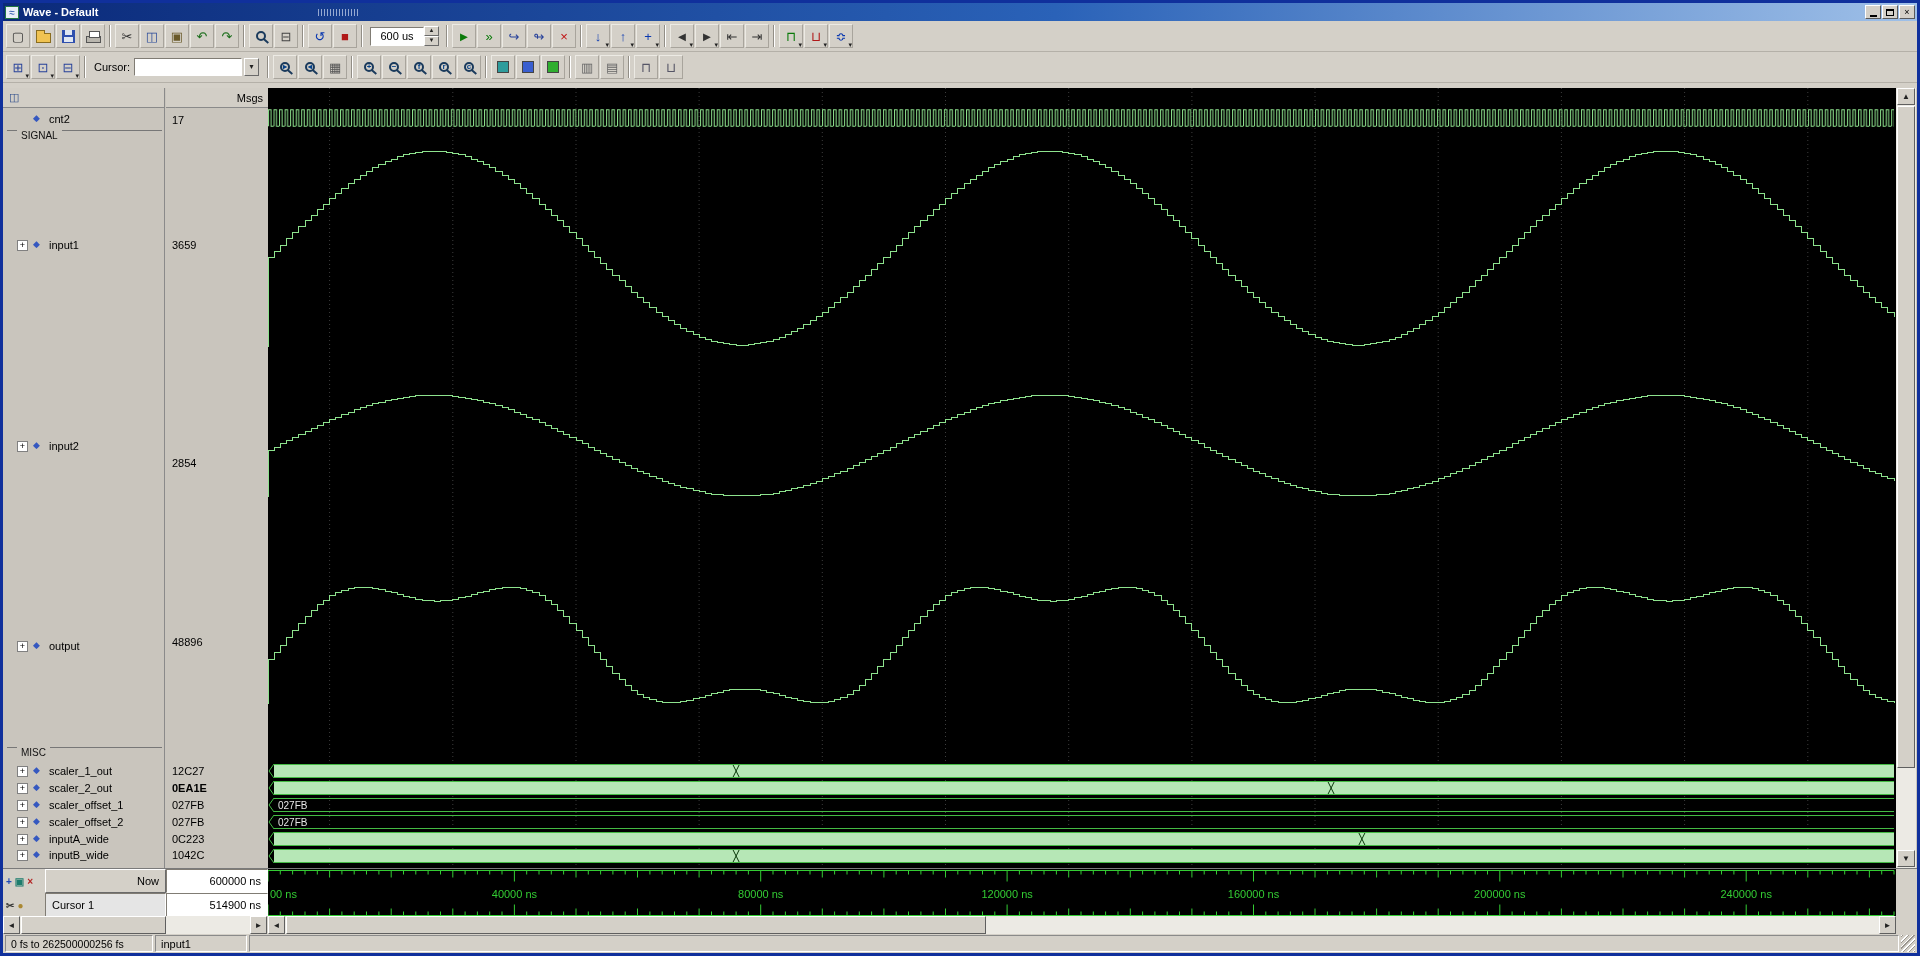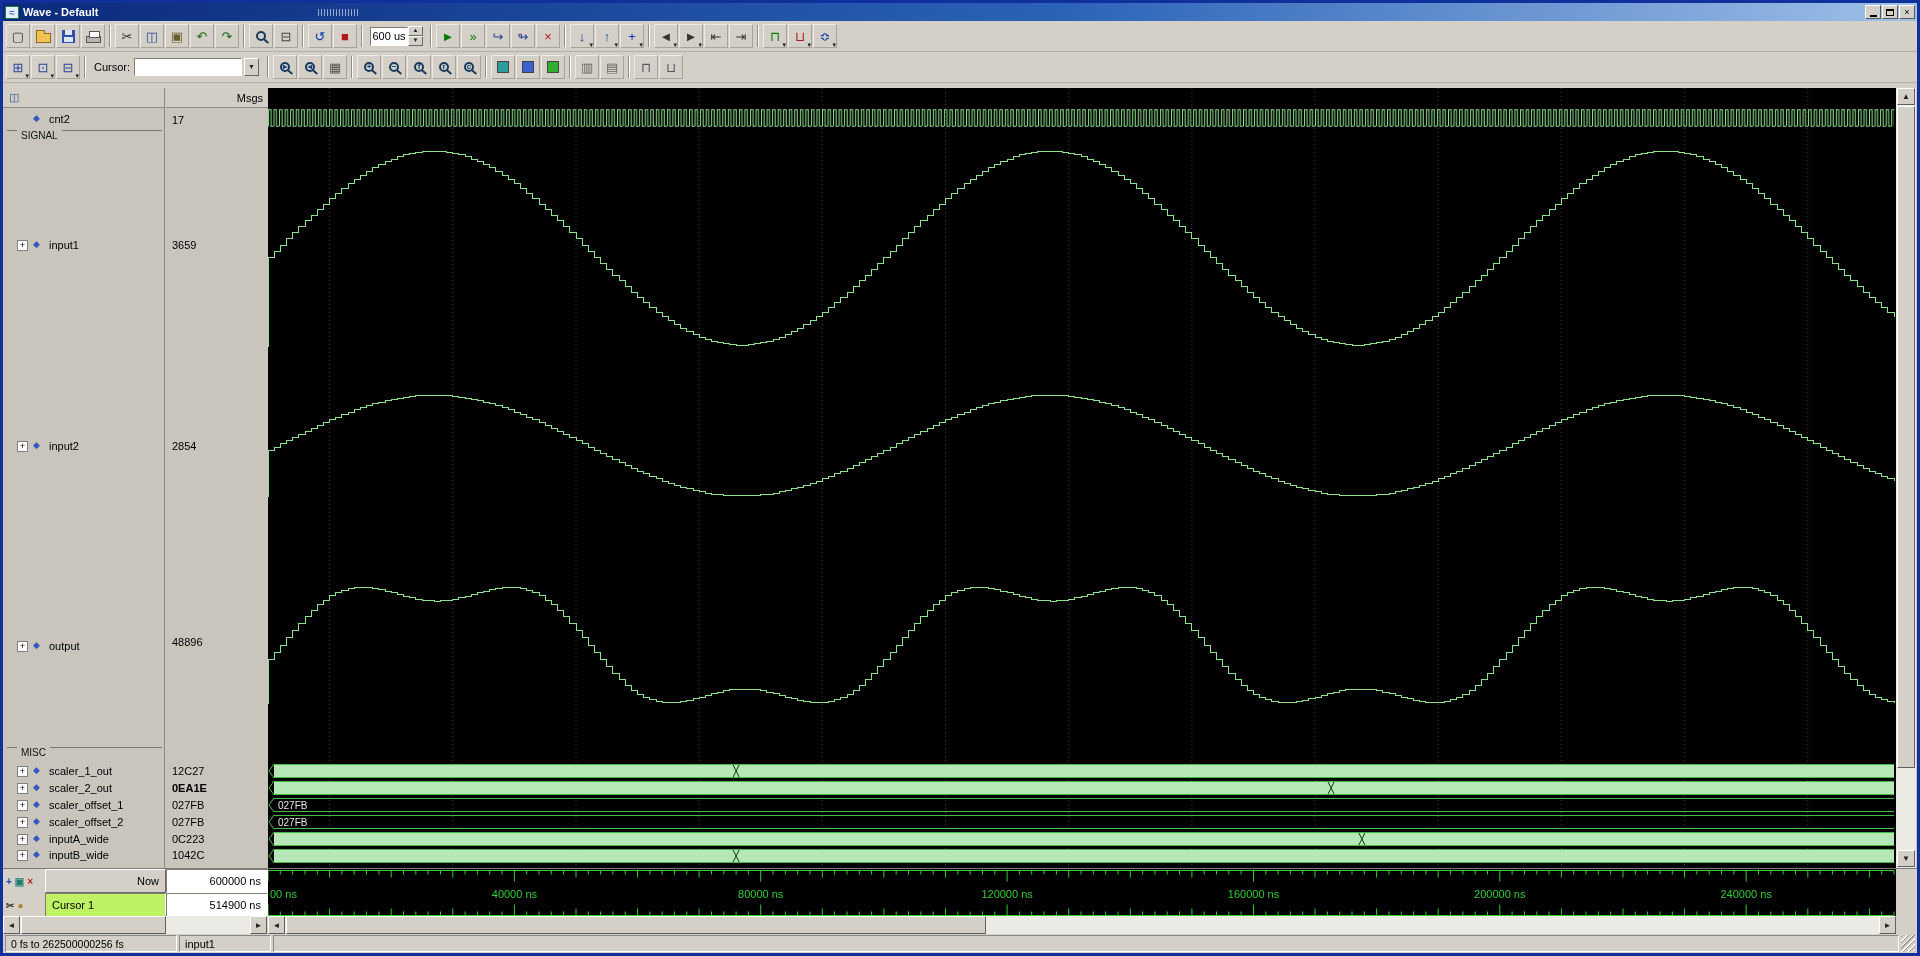--- a/index.html
+++ b/index.html
@@ -39,21 +39,21 @@
   .ic-floppy{position:relative;width:13px;height:13px;background:#2f4fae;}
   .ic-floppy::before{content:"";position:absolute;top:0;left:3px;width:7px;height:5px;background:#dfe6f2;}
   .ic-floppy::after{content:"";position:absolute;bottom:1px;left:2px;width:9px;height:5px;background:#dfe6f2;}
   .ic-printer{position:relative;width:15px;height:7px;background:#b9b6ae;border:1px solid #555;margin-top:6px;}
   .ic-printer::before{content:"";position:absolute;top:-6px;left:2px;width:9px;height:5px;background:#fff;border:1px solid #555;}
   .ic-mag{position:relative;width:10px;height:10px;border:2px solid #1a3a5c;border-radius:50%;display:inline-block;}
   .ic-mag::after{content:"";position:absolute;width:6px;height:2px;background:#1a3a5c;right:-5px;bottom:-3px;transform:rotate(40deg);}
   .ic-mag i{position:absolute;top:-1px;left:0px;width:6px;text-align:center;font:bold 8px/8px "Liberation Sans",sans-serif;color:#06428a;font-style:normal;}
   .swatch{width:12px;height:12px;border:1px solid #444;display:inline-block;}
   .run-wrap{display:flex;align-items:center;margin:0 3px;}
-  .run-field{width:38px;height:19px;background:#fff;border:1px solid;border-color:#807c74 #fff #fff #807c74;
+  .run-field{width:54px;height:19px;background:#fff;border:1px solid;border-color:#807c74 #fff #fff #807c74;
     font-size:11px;line-height:17px;text-align:center;color:#000;}
   .spin{display:flex;flex-direction:column;}
   .spin-btn{width:15px;height:10px;background:#d4d0c8;border:1px solid;border-color:#fff #6a6a6a #6a6a6a #fff;
     font-size:6px;line-height:7px;text-align:center;color:#222;}
   .search-wrap{display:flex;align-items:center;gap:2px;margin:0 4px;}
   .search-label{font-size:11px;color:#000;margin-right:2px;}
   .search-input{width:108px;height:18px;border:1px solid;border-color:#807c74 #fff #fff #807c74;background:#fff;
     font-family:"Liberation Sans",sans-serif;font-size:11px;padding:0 3px;}
   .combo-dd{width:15px;height:18px;background:#d4d0c8;border:1px solid;border-color:#fff #6a6a6a #6a6a6a #fff;
     font-size:8px;line-height:16px;text-align:center;color:#222;}
@@ -373,21 +373,21 @@
         <div class="sig-row" style="top: 759px;">
           <span class="plusbox">+</span>
           <span class="diamond">◆</span>
           <span class="sig-name">inputB_wide</span>
         </div>
       </div>
     <div class="values-panel" id="valuesPanel">
       <div class="col-header msgs-header">Msgs</div>
     <div class="val-row" style="top: 24px;">17</div>
         <div class="val-row" style="top: 149px;">3659</div>
-        <div class="val-row" style="top: 350px;">2854</div>
+        <div class="val-row" style="top: 367px;">2854</div>
         <div class="val-row" style="top: 546px;">48896</div>
         <div class="val-row" style="top: 675px;">12C27</div>
         <div class="val-row" style="top: 692px; font-weight: bold;">0EA1E</div>
         <div class="val-row" style="top: 709px;">027FB</div>
         <div class="val-row" style="top: 726px;">027FB</div>
         <div class="val-row" style="top: 743px;">0C223</div>
         <div class="val-row" style="top: 759px;">1042C</div>
       </div>
     <div class="wave-panel">
       <svg id="waveSvg" width="1628" height="780">
@@ -470,21 +470,21 @@
             <span style="color: rgb(178, 34, 34); font-weight: bold;">×</span>
           </div>
         <div class="c-label">Now</div>
         <div class="c-value">600000 ns</div>
       </div>
       <div class="c-row" style="top:24px;">
         <div class="c-icons" id="cursorIcons">
             <span style="color: rgb(51, 51, 51); font-weight: bold;">✂</span>
             <span style="color: rgb(170, 136, 51); font-weight: bold;">●</span>
           </div>
-        <div class="c-label" style="justify-content:flex-start;background:#bef264;border-color:#807c74 #fff #fff #807c74;">Cursor 1</div>
+        <div class="c-label" style="justify-content:flex-start;background:#e5e5e5;border-color:#807c74 #fff #fff #807c74;">Cursor 1</div>
         <div class="c-value">514900 ns</div>
       </div>
     </div>
     <div class="ruler-panel">
       <svg id="rulerSvg" width="1628" height="48">
           <rect x="0" y="0" width="1628" height="48" fill="#000"></rect>
           <g stroke="#33cc33" stroke-width="1">
             <line x1="0" y1="1.5" x2="1626" y2="1.5"></line>
             <line x1="0" y1="46.5" x2="1626" y2="46.5"></line>
             <line x1="0.0" y1="1.5" x2="0.0" y2="12.5"></line>
@@ -774,20 +774,20 @@
     </div>
     <div class="hsb" style="left:265px;width:1628px;">
       <div class="sb-arrow" style="left:0;top:0;width:17px;height:18px;">◄</div>
       <div class="sb-thumb" style="left:18px;top:0;width:700px;height:18px;"></div>
       <div class="sb-arrow" style="right:0;top:0;width:17px;height:18px;">►</div>
     </div>
     <div class="hsb" style="left:1893px;width:21px;background:#d4d0c8;"></div>
   </div>
 
   <div class="statusbar">
-    <div class="sb-panel" style="width:172px;font-size:10.5px;">0 fs to 262500000256 fs</div>
+    <div class="sb-panel" style="width:148px;font-size:10.5px;">0 fs to 262500000256 fs</div>
     <div class="sb-panel" style="width:92px;">input1</div>
     <div class="sb-panel" style="flex:1;"></div>
     <div class="grip"></div>
   </div>
 
   <div class="frame"></div>
 </div>
 
 </body></html>

